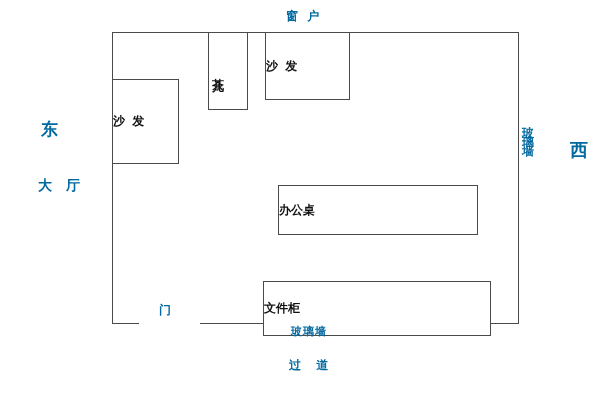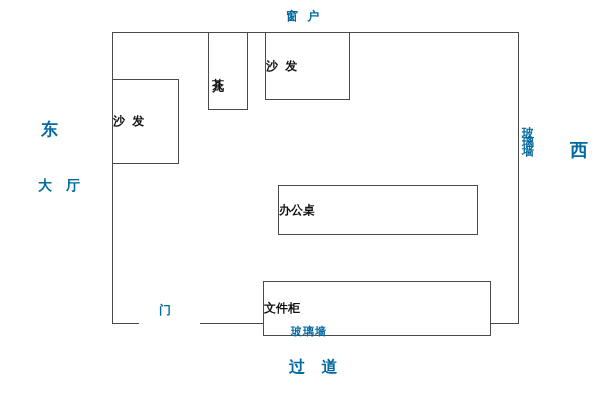--- a/index.html
+++ b/index.html
@@ -61,21 +61,21 @@
   #desk       { left: 278px; top: 185px; width: 200px; height: 50px; }
   #cabinet    { left: 263px; top: 281px; width: 228px; height: 55px; }
   
   #window-label       { left: 286px; top: 10px;  font-size: 12px; word-spacing: 6px; }
   #east-label         { left: 41px;  top: 121px; font-size: 17px; }
   #west-label         { left: 570px; top: 141px; font-size: 18px; }
   #lobby-label        { left: 38px;  top: 178px; font-size: 14px; word-spacing: 10px; }
   #glass-right-label  { left: 522px; top: 116px; font-size: 12px; letter-spacing: 9px; }
   #door-label         { left: 159px; top: 304px; font-size: 12px; }
   #glass-bottom-label { left: 291px; top: 326px; font-size: 11px; letter-spacing: 1px; }
-  #aisle-label        { left: 289px; top: 359px; font-size: 16px; word-spacing: 12px; }
+  #aisle-label        { left: 289px; top: 359px; font-size: 12px; word-spacing: 12px; }
 </style>
 </head>
 <body>
 
 <div id="canvas">
 
   <div class="line" id="wall-top"></div>
   <div class="line" id="wall-left"></div>
   <div class="line" id="wall-right"></div>
   <div class="line" id="wall-bottom-left"></div>

